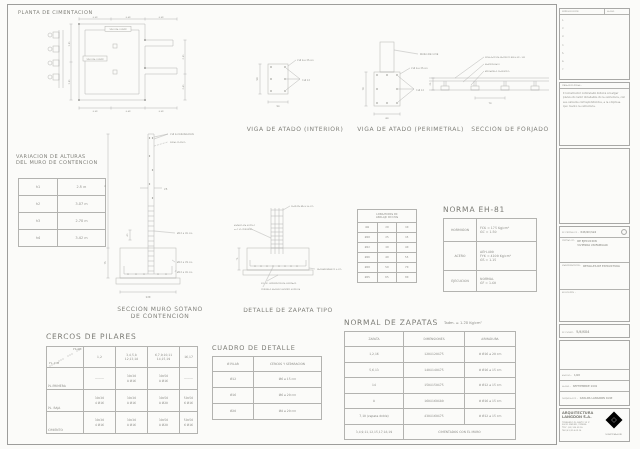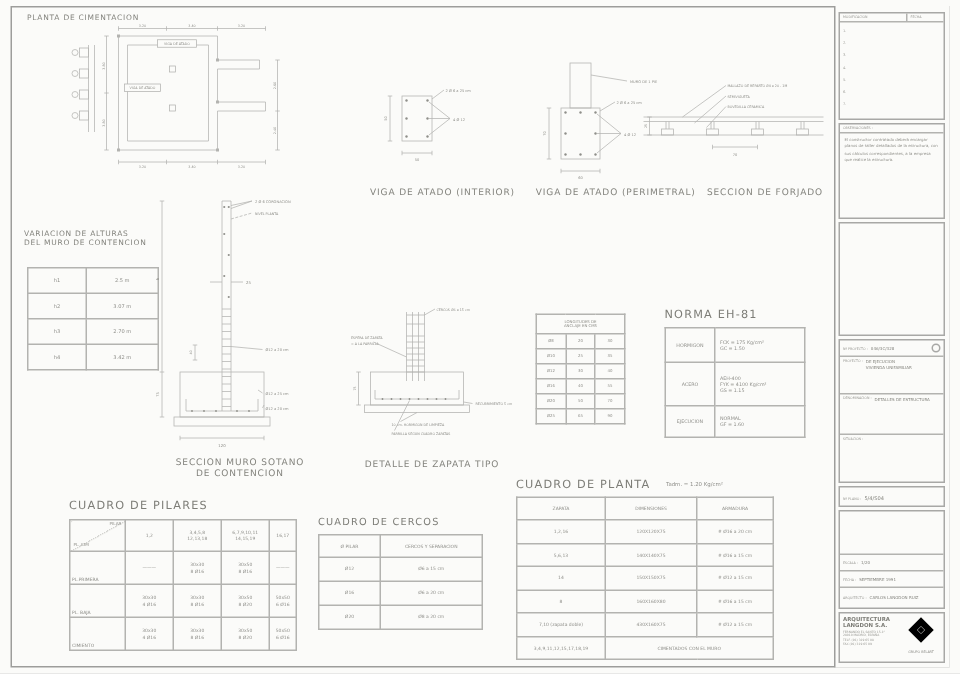--- a/index.html
+++ b/index.html
@@ -417,21 +417,21 @@
 GS = 1.15</td>
     </tr>
     <tr>
       <td style="height:18px;font-size:3.2px;" data-bind="norma.rows.2.0">EJECUCION</td>
       <td style="font-size:3.2px;text-align:left;padding-left:3px;" data-bind="norma.rows.2.1">NORMAL
 GF = 1.60</td>
     </tr>
   </tbody>
     </table>
 
-  <div class="abs btitle" style="left:46px;top:332px;" data-bind="pilares.title">CUADRO DE PILARES</div>
+  <div class="abs btitle" style="left:46px;top:332px;" data-bind="pilares.title">CERCOS DE PILARES</div>
   <table class="abs" style="left:46px;top:346px;width:152px;">
     <tbody>
         <tr>
       <td class="diag" style="width:34px;height:18px;">
         <span class="c-top" data-bind="pilares.corner_top">PILAR</span>
         <span class="c-bot" data-bind="pilares.corner_bottom">PL. CIM</span>
       </td>
       <td style="width:29px;" data-bind="pilares.col_headers.0">1,2</td>
       <td style="width:29px;" data-bind="pilares.col_headers.1">3,4,5,8
 12,13,18</td>
@@ -466,21 +466,21 @@
       <td data-bind="pilares.rows.2.cells.1">30x30
 8 Ø16</td>
       <td data-bind="pilares.rows.2.cells.2">30x50
 8 Ø20</td>
       <td data-bind="pilares.rows.2.cells.3">50x50
 6 Ø16</td>
     </tr>
   </tbody>
     </table>
 
-  <div class="abs btitle" style="left:212px;top:344px;font-size:6.5px;" data-bind="cercos.title">CUADRO DE CERCOS</div>
+  <div class="abs btitle" style="left:212px;top:344px;font-size:6.5px;" data-bind="cercos.title">CUADRO DE DETALLE</div>
   <table class="abs" style="left:212px;top:356px;width:110px;">
     <tbody>
         <tr>
       <td style="width:38px;height:12px;" data-bind="cercos.headers.0">Ø PILAR</td>
       <td data-bind="cercos.headers.1">CERCOS Y SEPARACION</td>
     </tr>
     <tr>
       <td style="height:13px;" data-bind="cercos.rows.0.0">Ø12</td>
       <td data-bind="cercos.rows.0.1">Ø6 a 15 cm</td>
     </tr>
@@ -488,21 +488,21 @@
       <td style="height:13px;" data-bind="cercos.rows.1.0">Ø16</td>
       <td data-bind="cercos.rows.1.1">Ø6 a 20 cm</td>
     </tr>
     <tr>
       <td style="height:13px;" data-bind="cercos.rows.2.0">Ø20</td>
       <td data-bind="cercos.rows.2.1">Ø8 a 20 cm</td>
     </tr>
   </tbody>
     </table>
 
-  <div class="abs btitle" style="left:344px;top:318px;" data-bind="zapatas.title">CUADRO DE PLANTA</div>
+  <div class="abs btitle" style="left:344px;top:318px;" data-bind="zapatas.title">NORMAL DE ZAPATAS</div>
   <div class="abs" style="left:444px;top:321px;font-size:3.6px;" data-bind="zapatas.note">Tadm. = 1.20 Kg/cm²</div>
   <table class="abs" style="left:344px;top:331px;width:172px;">
     <tbody>
         <tr>
       <td style="width:56px;height:12px;" data-bind="zapatas.headers.0">ZAPATA</td>
       <td style="width:58px;" data-bind="zapatas.headers.1">DIMENSIONES</td>
       <td data-bind="zapatas.headers.2">ARMADURA</td>
     </tr>
     <tr>
       <td style="height:12.5px;" data-bind="zapatas.rows.0.0">1,2,16</td>

